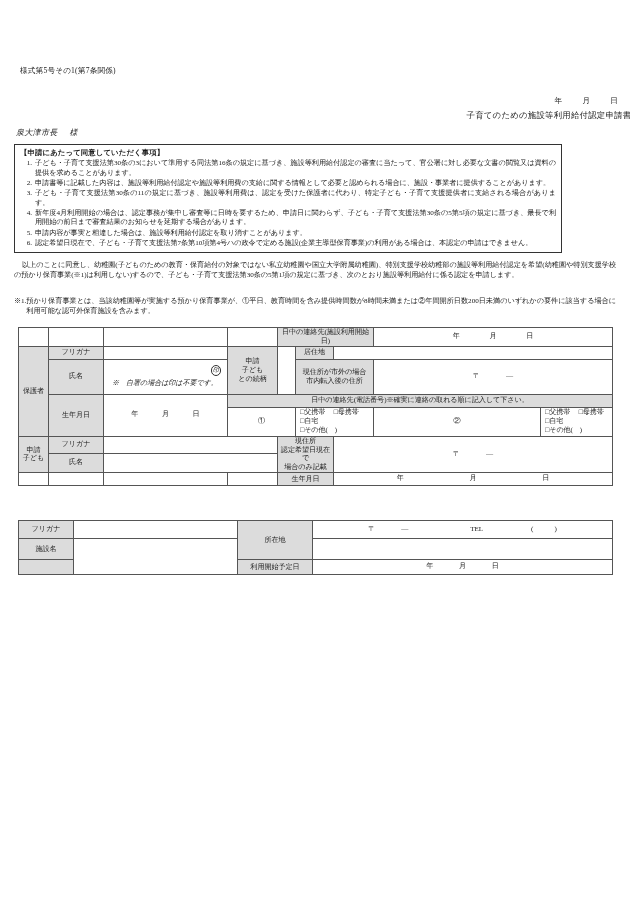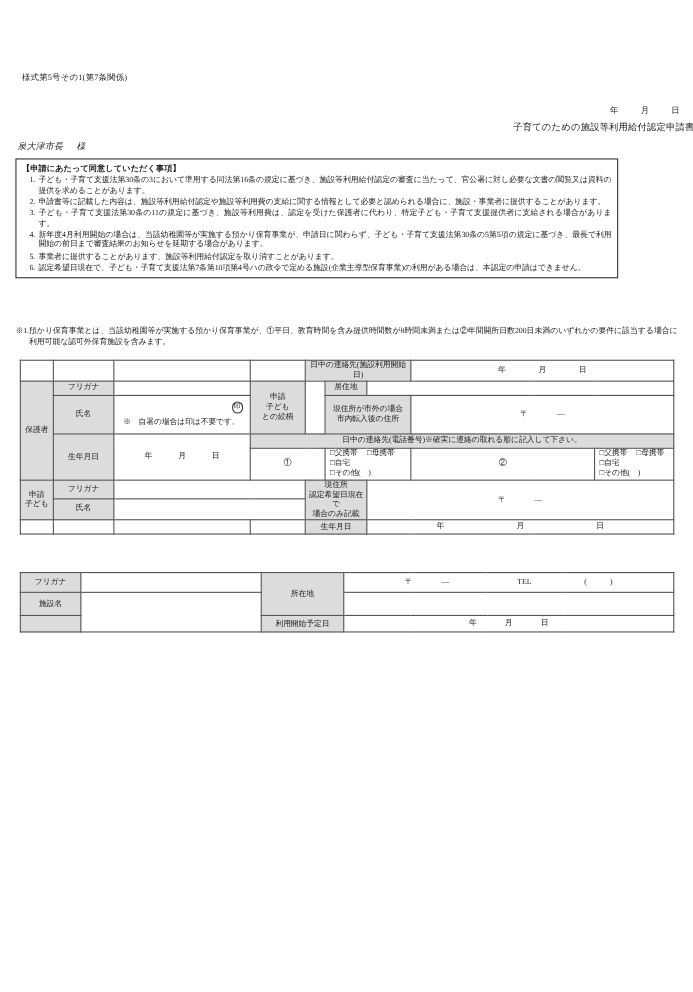--- a/index.html
+++ b/index.html
@@ -178,20 +178,21 @@
     height: 8.5px;
     line-height: 8px;
     font-size: 6px;
     text-align: center;
     vertical-align: middle;
   }
   .name-cell {
     position: relative;
     height: 100%;
     text-align: left;
+    font-style: italic;
   }
   .name-inner {
     display: block;
     text-align: right;
     padding-right: 6px;
   }
   .jisho-note {
     display: block;
     text-align: left;
     padding-left: 8px;
@@ -248,33 +249,34 @@
       <li>
         <span class="num">2.</span>
         <span class="txt">申請書等に記載した内容は、施設等利用給付認定や施設等利用費の支給に関する情報として必要と認められる場合に、施設・事業者に提供することがあります。</span>
       </li>
       <li>
         <span class="num">3.</span>
         <span class="txt">子ども・子育て支援法第30条の11の規定に基づき、施設等利用費は、認定を受けた保護者に代わり、特定子ども・子育て支援提供者に支給される場合があります。</span>
       </li>
       <li>
         <span class="num">4.</span>
-        <span class="txt">新年度4月利用開始の場合は、当該幼稚園等が実施する預かり保育事業が、申請日に関わらず、子ども・子育て支援法第30条の5第5項の規定に基づき、最長で利用開始の前日まで審査結果のお知らせを延期する場合があります。</span>
+        <span class="txt">新年度4月利用開始の場合は、認定事務が集中し審査等に日時を要するため、申請日に関わらず、子ども・子育て支援法第30条の5第5項の規定に基づき、最長で利用開始の前日まで審査結果のお知らせを延期する場合があります。</span>
       </li>
       <li>
         <span class="num">5.</span>
-        <span class="txt">事業者に提供することがあります、施設等利用給付認定を取り消すことがあります。</span>
+        <span class="txt">申請内容が事実と相違した場合は、施設等利用給付認定を取り消すことがあります。</span>
       </li>
       <li>
         <span class="num">6.</span>
         <span class="txt">認定希望日現在で、子ども・子育て支援法第7条第10項第4号ハの政令で定める施設(企業主導型保育事業)の利用がある場合は、本認定の申請はできません。</span>
       </li>
     </ul>
   </div>
 
+  <div class="agree-para">以上のことに同意し、幼稚園(子どものための教育・保育給付の対象ではない私立幼稚園や国立大学附属幼稚園)、特別支援学校幼稚部の施設等利用給付認定を希望(幼稚園や特別支援学校の預かり保育事業(※1)は利用しない)するので、子ども・子育て支援法第30条の5第1項の規定に基づき、次のとおり施設等利用給付に係る認定を申請します。</div>
 
   <div class="note-para">
     <span class="nmark">※1.</span>
     <span class="ntxt">預かり保育事業とは、当該幼稚園等が実施する預かり保育事業が、①平日、教育時間を含み提供時間数が8時間未満または②年間開所日数200日未満のいずれかの要件に該当する場合に利用可能な認可外保育施設を含みます。</span>
   </div>
 
   <div class="main-table-wrap">
     <table class="frm" width="594">
       <colgroup>
         <col style="width:30px">

